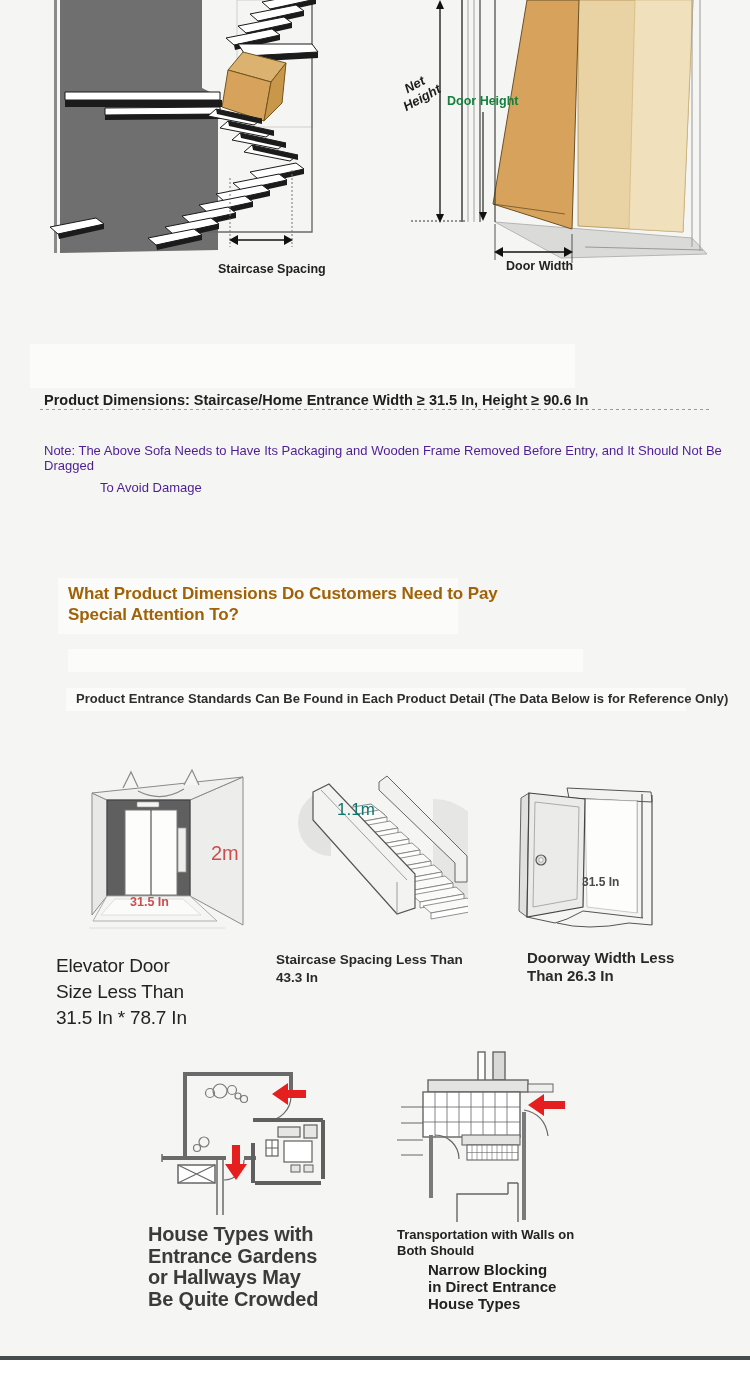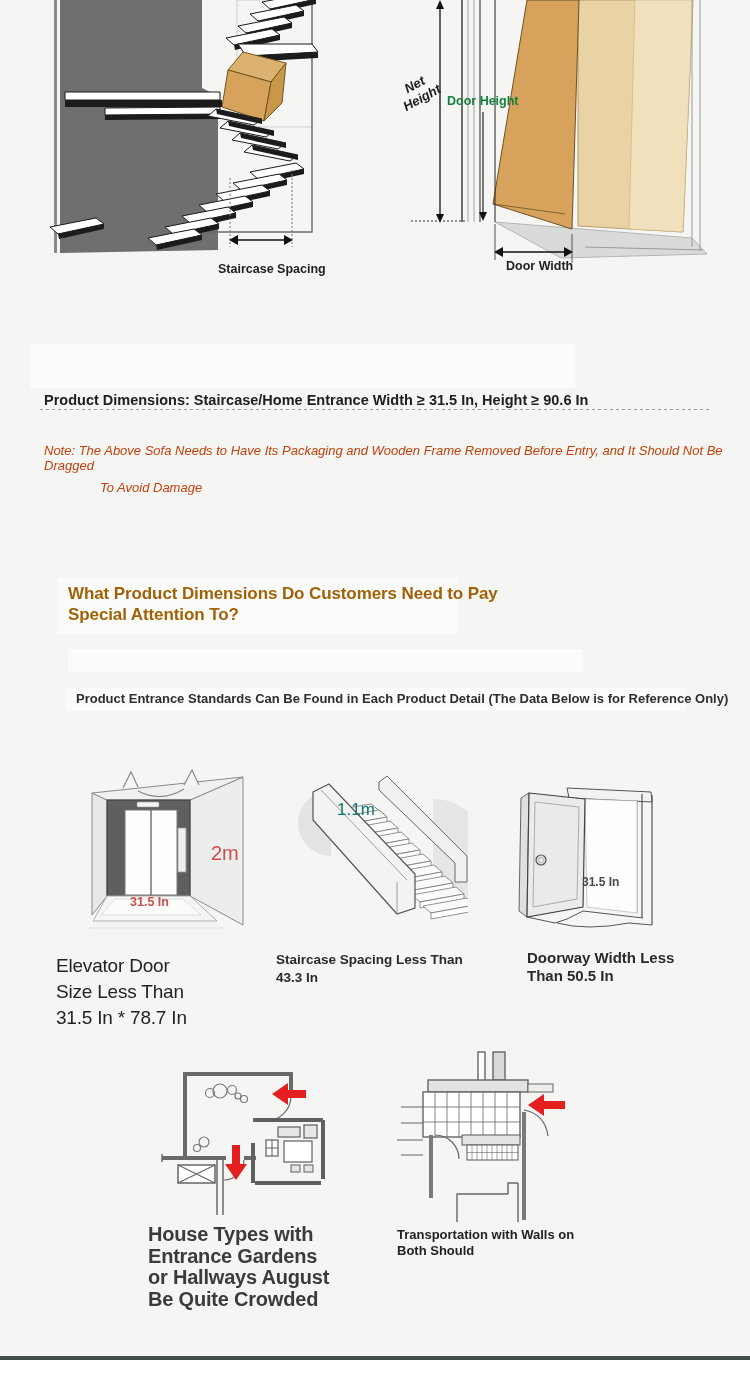--- a/index.html
+++ b/index.html
@@ -5,21 +5,21 @@
   html,body{margin:0;padding:0;background:#fff;}
   #page{position:relative;width:750px;height:1375px;background:#f5f5f3;overflow:hidden;
         font-family:"Liberation Sans",sans-serif;color:#222;}
   .abs{position:absolute;}
   .pre{white-space:pre-line;}
   .band{position:absolute;background:rgba(255,255,255,.55);}
   .diagram-label{position:absolute;font-weight:600;font-size:12.5px;color:#222;}
   .red-label{position:absolute;color:#c94f4f;}
   .dashline{position:absolute;height:1px;
     background:repeating-linear-gradient(90deg,#9b9b9b 0 3px,rgba(0,0,0,0) 3px 6px);}
-  .note{position:absolute;font-size:13px;color:#c2410c;font-style:italic;}
+  .note{position:absolute;font-size:13px;color:#4c1d95;}
   .heading{position:absolute;font-size:17px;font-weight:700;color:#a16207;
     line-height:20.5px;letter-spacing:-.1px;}
   .subline{position:absolute;font-size:13px;font-weight:600;color:#2e2e2e;}
   .cap-big{position:absolute;font-size:19px;font-weight:500;color:#232323;line-height:26px;letter-spacing:-.2px;}
   .cap-mid{position:absolute;font-size:13.5px;font-weight:700;color:#2a2a2a;line-height:17.5px;}
   .cap-door{position:absolute;font-size:15px;font-weight:700;color:#2a2a2a;line-height:18px;}
   .cap-house{position:absolute;font-size:20px;font-weight:700;color:#3b3b3b;line-height:21.5px;letter-spacing:-.2px;}
   .cap-walls-sm{position:absolute;font-size:13px;font-weight:700;color:#222;line-height:16px;}
   .cap-walls-lg{position:absolute;font-size:15px;font-weight:700;color:#222;line-height:17px;}
   .footerbar{position:absolute;left:0;top:1356px;width:750px;height:4px;background:#464c4c;}
@@ -234,21 +234,21 @@
     <polygon points="12,28 68,34 66,142 10,152" fill="#ebebe9" stroke="#444" stroke-width="1.2"></polygon>
     <polygon points="18,37 62,42 60,134 16,142" fill="none" stroke="#9a9a9a" stroke-width="0.8"></polygon>
     <circle cx="24" cy="95" r="5" fill="#dddddb" stroke="#555" stroke-width="1.2"></circle>
     <circle cx="24" cy="95" r="2.2" fill="#f5f5f3" stroke="#888" stroke-width="0.6"></circle>
 
     <path d="M 10,152 L 38,158 L 50,154 L 66,146" stroke="#555" stroke-width="1" fill="none"></path>
     <path d="M 66,146 L 126,153 M 40,158 Q 70,166 112,158 L 135,160" stroke="#555" stroke-width="1" fill="none"></path>
   </svg>
   <div class="abs" style="left:582px;top:875px;font-size:12px;font-weight:600;color:#4a4a4a;">31.5 In</div>
   <div class="cap-door pre" style="left:527px;top:949px;">Doorway Width Less
-Than 50.5 In</div>
+Than 26.3 In</div>
 
   <svg class="abs" style="left:148px;top:1048px;" width="190" height="172" viewBox="0 0 190 172">
     <g stroke="#6a6a6a" fill="none">
       <path d="M 36,26 H 145" stroke-width="4"></path>
       <path d="M 37,24 V 110" stroke-width="4"></path>
       <path d="M 143,24 V 48" stroke-width="4"></path>
       <path d="M 143,48 A 25,25 0 0 1 118,73" stroke-width="1.2"></path>
       <path d="M 14,110 H 78 M 96,110 H 108" stroke-width="4"></path>
       <path d="M 96,112 A 20,20 0 0 1 76,132" stroke-width="1.2"></path>
       <path d="M 69,112 V 167 M 75,112 V 167" stroke-width="1.5"></path>
@@ -280,21 +280,21 @@
       <rect x="156" y="117" width="9" height="7" fill="#e6e6e4" stroke-width="1"></rect>
       <rect x="118" y="92" width="12" height="16" fill="#ffffff" stroke-width="1.2"></rect>
       <path d="M 118,100 H 130 M 124,92 V 108" stroke-width="1"></path>
     </g>
 
     <polygon points="124,46 140,35 140,42 158,42 158,50 140,50 140,57" fill="#e51f1f"></polygon>
     <polygon points="84,97 92,97 92,116 99,116 88,132 77,116 84,116" fill="#e51f1f"></polygon>
   </svg>
   <div class="cap-house pre" style="left:148px;top:1224px;">House Types with
 Entrance Gardens
-or Hallways August
+or Hallways May
 Be Quite Crowded</div>
 
   <svg class="abs" style="left:395px;top:1048px;" width="180" height="180" viewBox="0 0 180 180">
     <g stroke="#666" fill="none">
       <rect x="83" y="4" width="7" height="30" fill="#ffffff" stroke-width="1.4"></rect>
       <rect x="98" y="4" width="12" height="28" fill="#d9d9d7" stroke-width="1.4"></rect>
       <rect x="33" y="32" width="100" height="12" fill="#e3e3e1" stroke-width="1.4"></rect>
       <rect x="133" y="36" width="25" height="8" fill="#eeeeec" stroke-width="1"></rect>
 
       <rect x="28" y="44" width="97" height="45" fill="#ffffff" stroke-width="1.4"></rect>
@@ -313,16 +313,19 @@
 
       <path d="M 36,87 V 150" stroke-width="4" stroke="#7a7a7a"></path>
       <path d="M 40,87 A 24,24 0 0 1 64,111" stroke-width="1.2"></path>
 
       <path d="M 62,174 V 146 H 113 M 113,146 V 135 H 123 M 123,135 V 174" stroke-width="1.4"></path>
     </g>
     <polygon points="133,57 149,46 149,53 170,53 170,61 149,61 149,68" fill="#e51f1f"></polygon>
   </svg>
   <div class="cap-walls-sm pre" style="left:397px;top:1227px;">Transportation with Walls on
 Both Should</div>
+  <div class="cap-walls-lg pre" style="left:428px;top:1261px;">Narrow Blocking
+in Direct Entrance
+House Types</div>
 
   <div class="footerbar"></div>
   <div class="footerwhite"></div>
 </div>
 
 </body></html>

